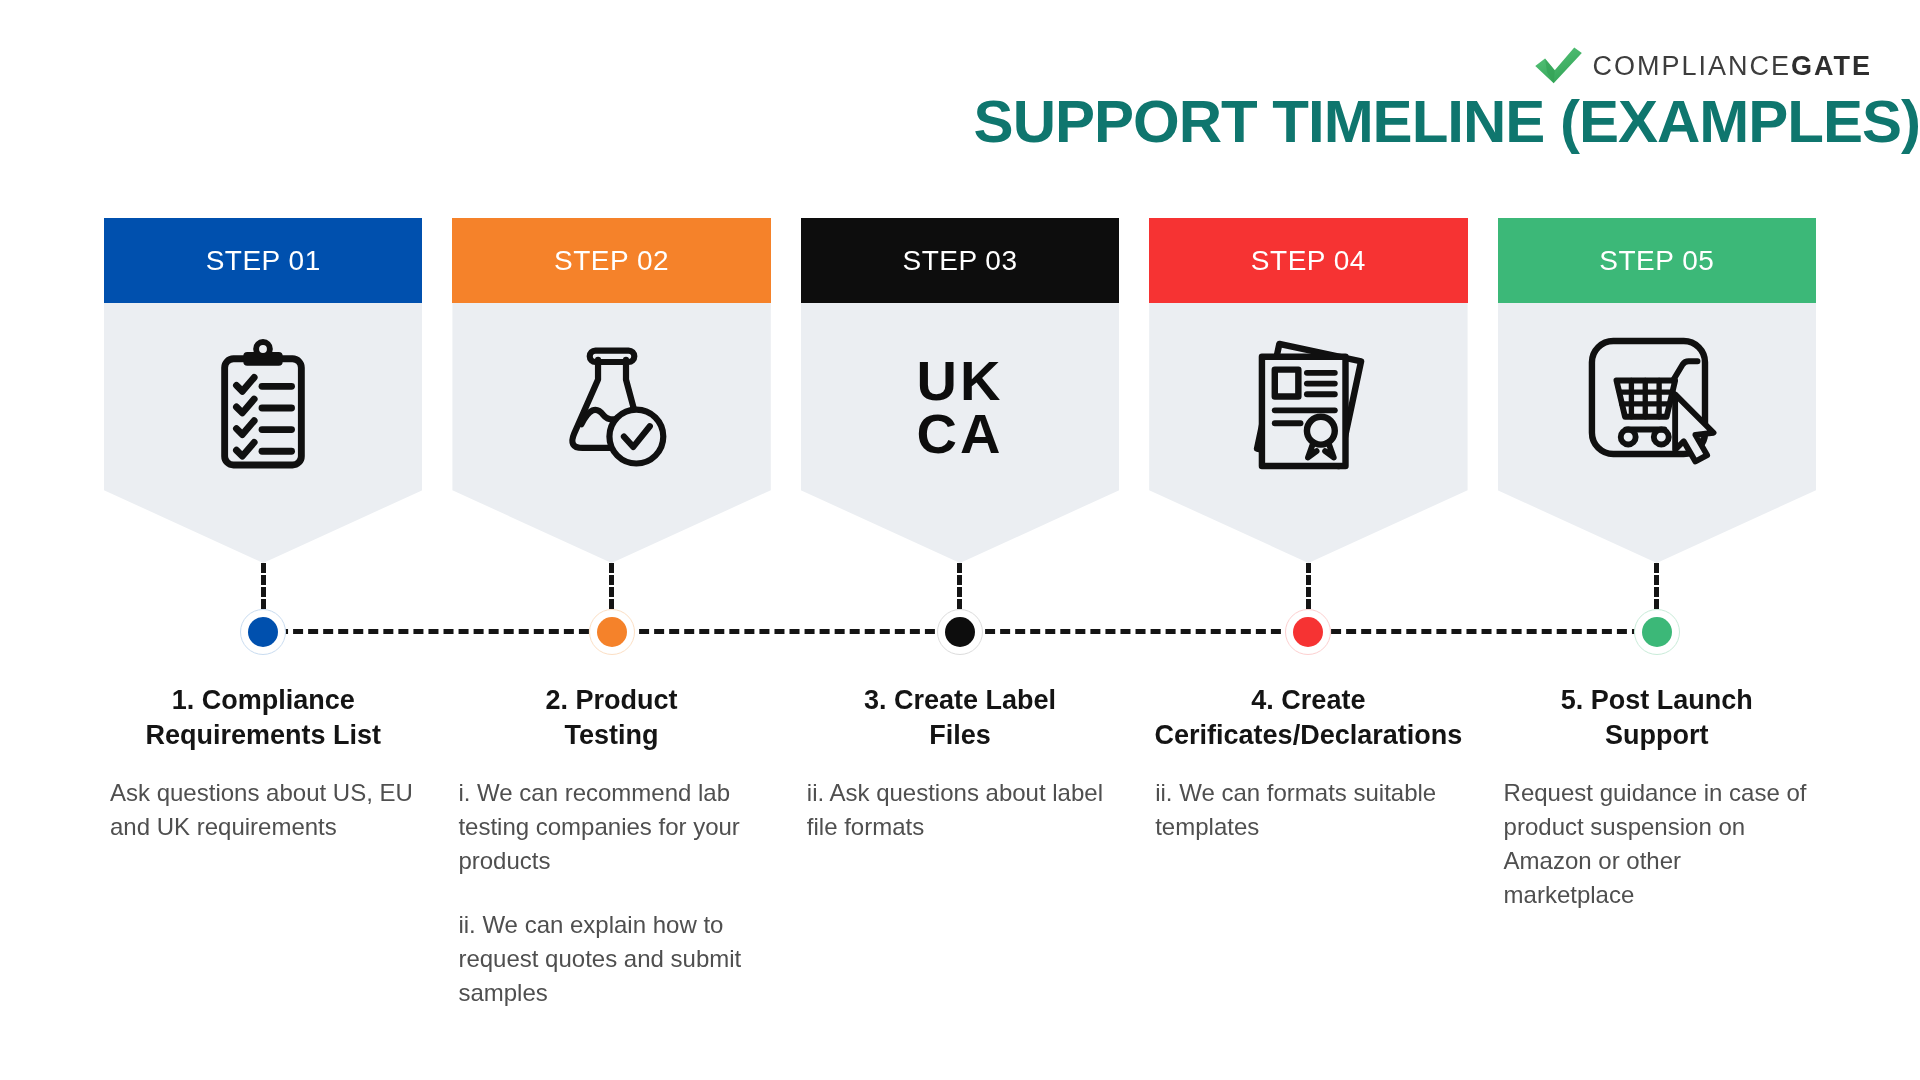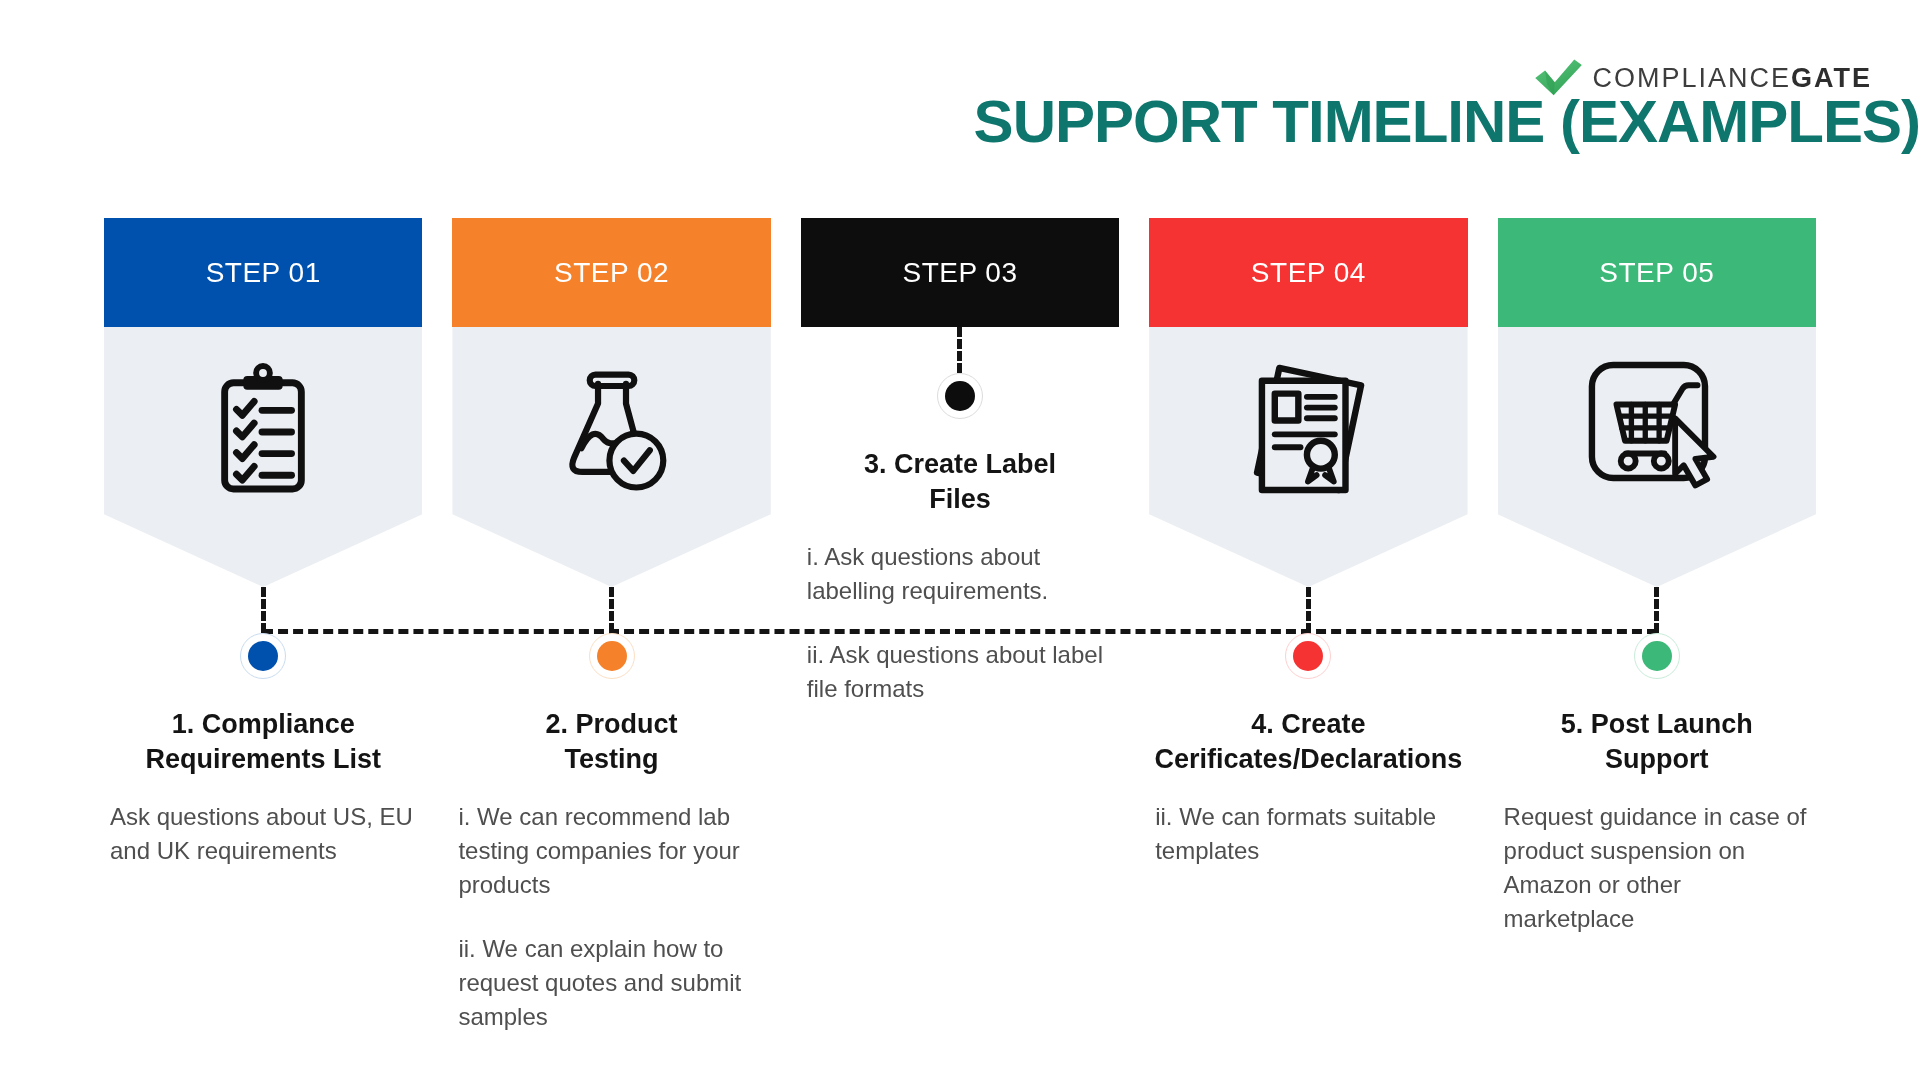--- a/index.html
+++ b/index.html
@@ -1,34 +1,34 @@
 <!DOCTYPE html>
 <html><head>
 <meta charset="utf-8">
 <style>
   html,body{margin:0;padding:0;background:#fff;}
   .page{position:relative;width:1920px;height:1080px;background:#ffffff;overflow:hidden;
         font-family:"Liberation Sans",sans-serif;color:#161616;}
 
   
-  .logo{position:absolute;top:52px;right:48px;display:flex;align-items:center;gap:8px;justify-content:space-between;}
+  .logo{position:absolute;top:40px;right:48px;display:flex;align-items:center;gap:8px;justify-content:space-between;}
   .logo svg{width:52px;height:52px;}
   .logo-text{font-size:27px;letter-spacing:2px;color:#3d3d3d;font-weight:400;}
   .logo-text b{font-weight:700;color:#2e2e2e;letter-spacing:2px;}
 
   
   .title{margin:92px 0 0 0;text-align:right;font-size:60px;font-weight:700;
          letter-spacing:-1px;color:#0f766e;line-height:1.0;}
 
   
   .grid-wrap{position:relative;margin-top:66px;padding:0 104px;}
   .grid{display:grid;grid-template-columns:repeat(5,1fr);gap:30px;}
   .col{display:flex;flex-direction:column;align-items:center;}
 
-  .step-header{width:100%;height:109px;background:var(--accent);display:flex;
+  .step-header{width:100%;height:85px;background:var(--accent);display:flex;
                align-items:center;justify-content:center;color:#fff;font-size:28px;
                letter-spacing:0.5px;}
   .panel{width:100%;height:260px;background:#ebeef2;
          clip-path:polygon(0 0,100% 0,100% 72%,50% 100%,0 72%);
          display:flex;justify-content:center;align-items:flex-start;}
   .icon-holder{margin-top:22px;display:flex;justify-content:center;align-items:center;
                width:170px;height:160px;}
   .ukca-text{font-weight:700;font-size:56px;line-height:0.94;letter-spacing:3px;
              color:#0d0d0d;white-space:pre-line;text-align:center;margin-top:6px;}
 
@@ -129,28 +129,33 @@
     <div class="step-body">
             <p>i. We can recommend lab testing companies for your products</p>
             <p>ii. We can explain how to request quotes and submit samples</p>
           </div>
   </div>
 
   <div class="col" style="--accent: #0d0d0d; --ring: #dcdcdc;">
     <div class="step-header">
       <span>STEP 03</span>
     </div>
+    <div class="panel">
+      <div class="icon-holder">
+              <div class="ukca-text">UK
+CA</div>
+            </div>
+    </div>
     <div class="v-dash"></div>
     <div class="dot-ring">
       <div class="dot"></div>
     </div>
     <div class="step-heading">3. Create Label
 Files</div>
     <div class="step-body">
-            <p>i. Ask questions about labelling requirements.</p>
             <p>ii. Ask questions about label file formats</p>
           </div>
   </div>
 
   <div class="col" style="--accent: #f63333; --ring: #fdd0d0;">
     <div class="step-header">
       <span>STEP 04</span>
     </div>
     <div class="panel">
       <div class="icon-holder">

